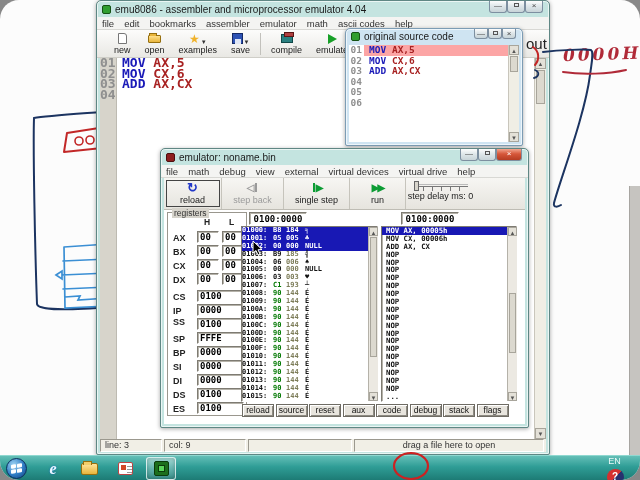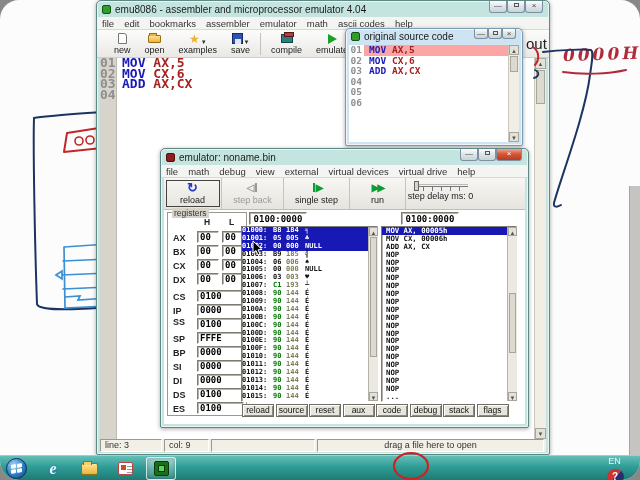--- a/index.html
+++ b/index.html
@@ -237,21 +237,21 @@
         </div>
     </div>
     <div id="editor-sb">
       <span class="sb-btn" style="top:0;">▲</span>
       <span class="sb-thumb" style="top:12px;height:34px;"></span>
       <span class="sb-btn" style="bottom:0;">▼</span>
     </div>
 
     <div id="main-status">
       <span class="st-cell" style="width:62px;">line: 3</span>
-      <span class="st-cell" style="width:45px;">col: 9</span>
+      <span class="st-cell" style="width:82px;">col: 9</span>
       <span class="st-cell" style="width:104px;"></span>
       <span class="st-cell st-grow">drag a file here to open</span>
     </div>
   </div>
 
   <div id="src-win" class="win">
     <div class="titlebar" style="height:15px;">
       <span class="appicon green"></span>
       <span>original source code</span>
     </div>

